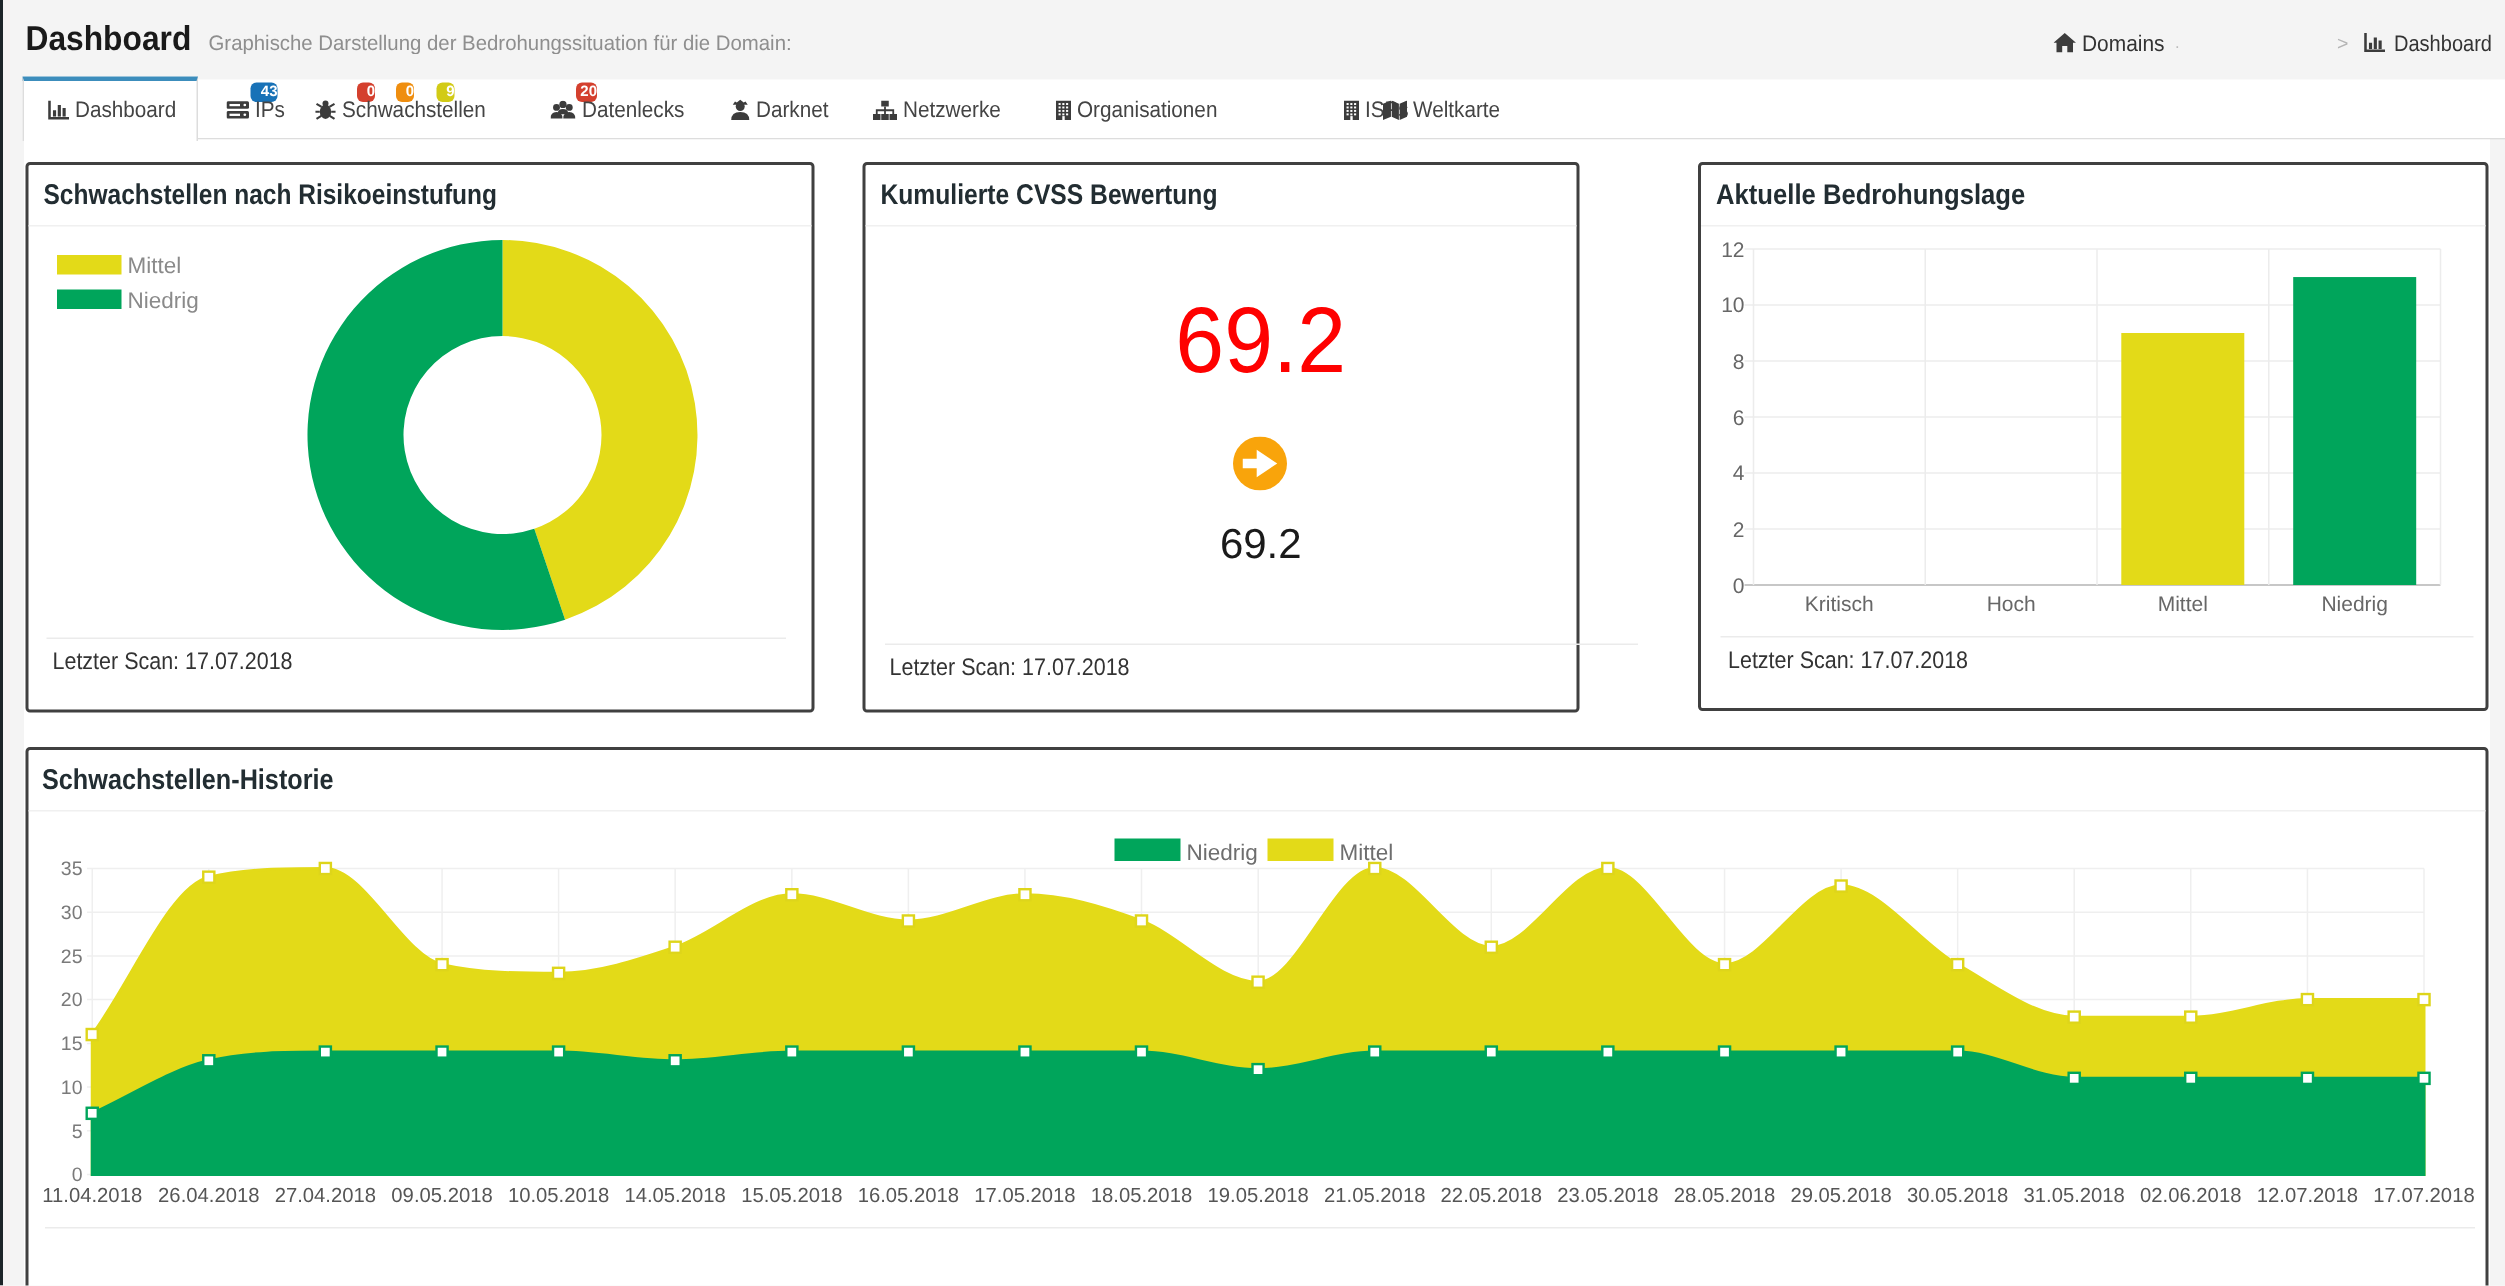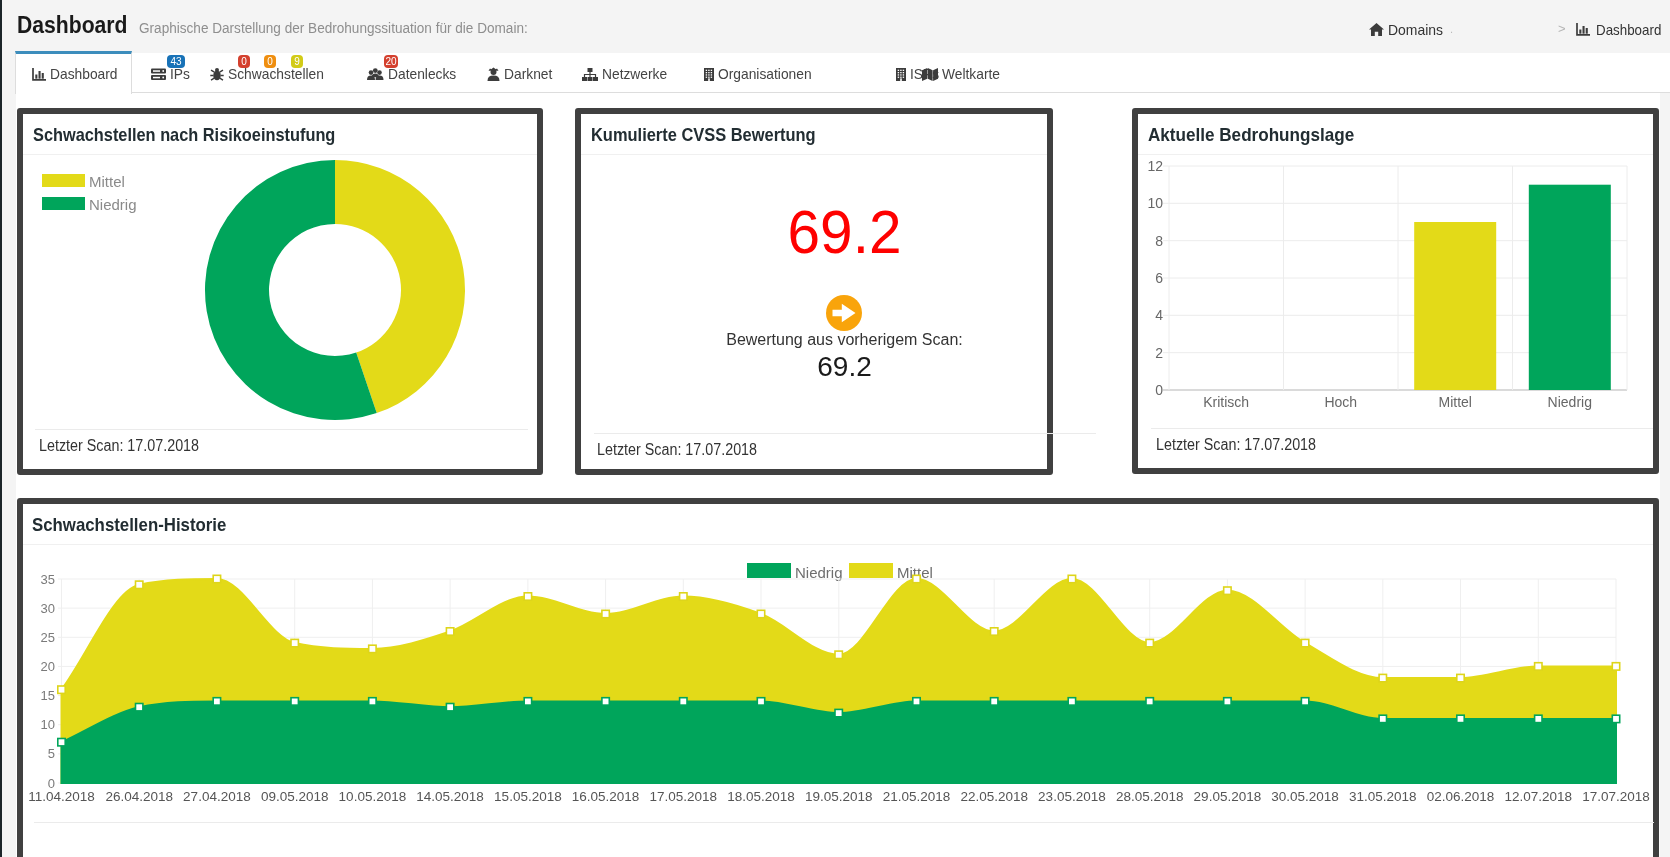--- a/index.html
+++ b/index.html
@@ -6,22 +6,22 @@
 #leftbar { position:absolute; left:0; top:0; width:2px; height:857px; background:#1c2529; }
 #tabrow { position:absolute; left:16px; top:53px; width:1654px; height:40px; background:#fff; border-bottom:1px solid #ddd; }
 #pane { position:absolute; left:16px; top:93px; width:1644px; height:764px; background:#fff; }
 #h1 { position:absolute; left:17px; top:12px; font-size:23px; font-weight:bold; color:#1a1a1a; transform:scaleX(0.92); transform-origin:0 50%; }
 #sub { position:absolute; left:139px; top:20px; font-size:14px; color:#8e8e8e; transform:scaleX(0.97); transform-origin:0 50%; }
 #bc { position:absolute; top:21px; left:0; width:1327px; height:20px; font-size:15px; color:#333; }
 .tab { position:absolute; top:65px; height:16px; font-size:15px; color:#444; white-space:nowrap; z-index:5; }
 .tab .ti { display:inline-block; vertical-align:-1px; margin-right:4px; }
 .tab .tl { vertical-align:1px; display:inline-block; transform:scaleX(0.92); transform-origin:0 50%; }
 #activetab { position:absolute; left:15px; top:51px; width:117px; height:43px; background:#fff; border-top:3px solid #3c8dbc; border-left:1px solid #ddd; border-right:1px solid #ddd; z-index:3; }
-.badge { position:absolute; height:13px; border-radius:4px; color:#fff; font-size:10px; font-weight:normal; text-align:center; line-height:13px; z-index:4; }
-.panel { position:absolute; background:#fff; border:6px solid #404040; border-radius:3px; }
+.badge { position:absolute; height:13px; border-radius:4px; color:#fff; font-size:10px; font-weight:bold; text-align:right; line-height:13px; z-index:4; }
+.panel { position:absolute; background:#fff; border:2px solid #404040; border-radius:3px; }
 .ptitle { position:absolute; left:10px; top:0; height:40px; line-height:42px; font-size:19px; font-weight:bold; color:#222d32; white-space:nowrap; transform-origin:0 50%; }
 .phead { position:absolute; left:0; top:40px; width:100%; height:1px; background:#f0f0f0; }
 .hr { position:absolute; height:1px; background:#ebebeb; }
 .lscan { position:absolute; font-size:16px; color:#333; white-space:nowrap; transform:scaleX(0.895); transform-origin:0 50%; }
 .sw { position:absolute; width:43px; height:13px; }
 .swl { position:absolute; font-size:15px; color:#8a8a8a; }
 </style></head>
 <body>
 <div id="leftbar"></div>
 <div id="tabrow"></div>
@@ -140,21 +140,20 @@
   </svg>
 
 <div class="panel" style="left:575px;top:108px;width:478px;height:367px">
   <div class="ptitle" style="transform:scaleX(0.865)">Kumulierte CVSS Bewertung</div>
   <div class="phead"></div>
   <div class="abs" style="left:0;top:82px;width:527px;text-align:center;font-size:62px;color:#fe0100;transform:scaleX(0.944)">69.2</div>
   <div class="abs" style="left:245px;top:181px"><svg width="36" height="36" viewBox="0 0 36 36">
         <circle cx="18" cy="18" r="18" fill="#f9a40b"></circle>
         <path d="M6.5 14.8 L15.8 14.8 L15.8 8.8 L29.5 18 L15.8 27.2 L15.8 21.2 L6.5 21.2 Z" fill="#fff"></path>
       </svg></div>
-  <div class="abs" style="left:0;top:217px;width:527px;text-align:center;font-size:16px;color:#333">Bewertung aus vorherigem Scan:</div>
   <div class="abs" style="left:0;top:237px;width:527px;text-align:center;font-size:28px;color:#1a1a1a">69.2</div>
   <div class="hr" style="left:13px;top:319px;width:502px"></div>
   <div class="lscan" style="left:16px;top:327px">Letzter Scan: 17.07.2018</div>
 </div>
 
 <div class="panel" style="left:1132px;top:108px;width:527px;height:366px">
   <div class="ptitle" style="transform:scaleX(0.9)">Aktuelle Bedrohungslage</div>
   <div class="phead"></div>
   <div class="hr" style="left:13px;top:314px;width:502px"></div>
   <div class="lscan" style="left:18px;top:322px">Letzter Scan: 17.07.2018</div>

